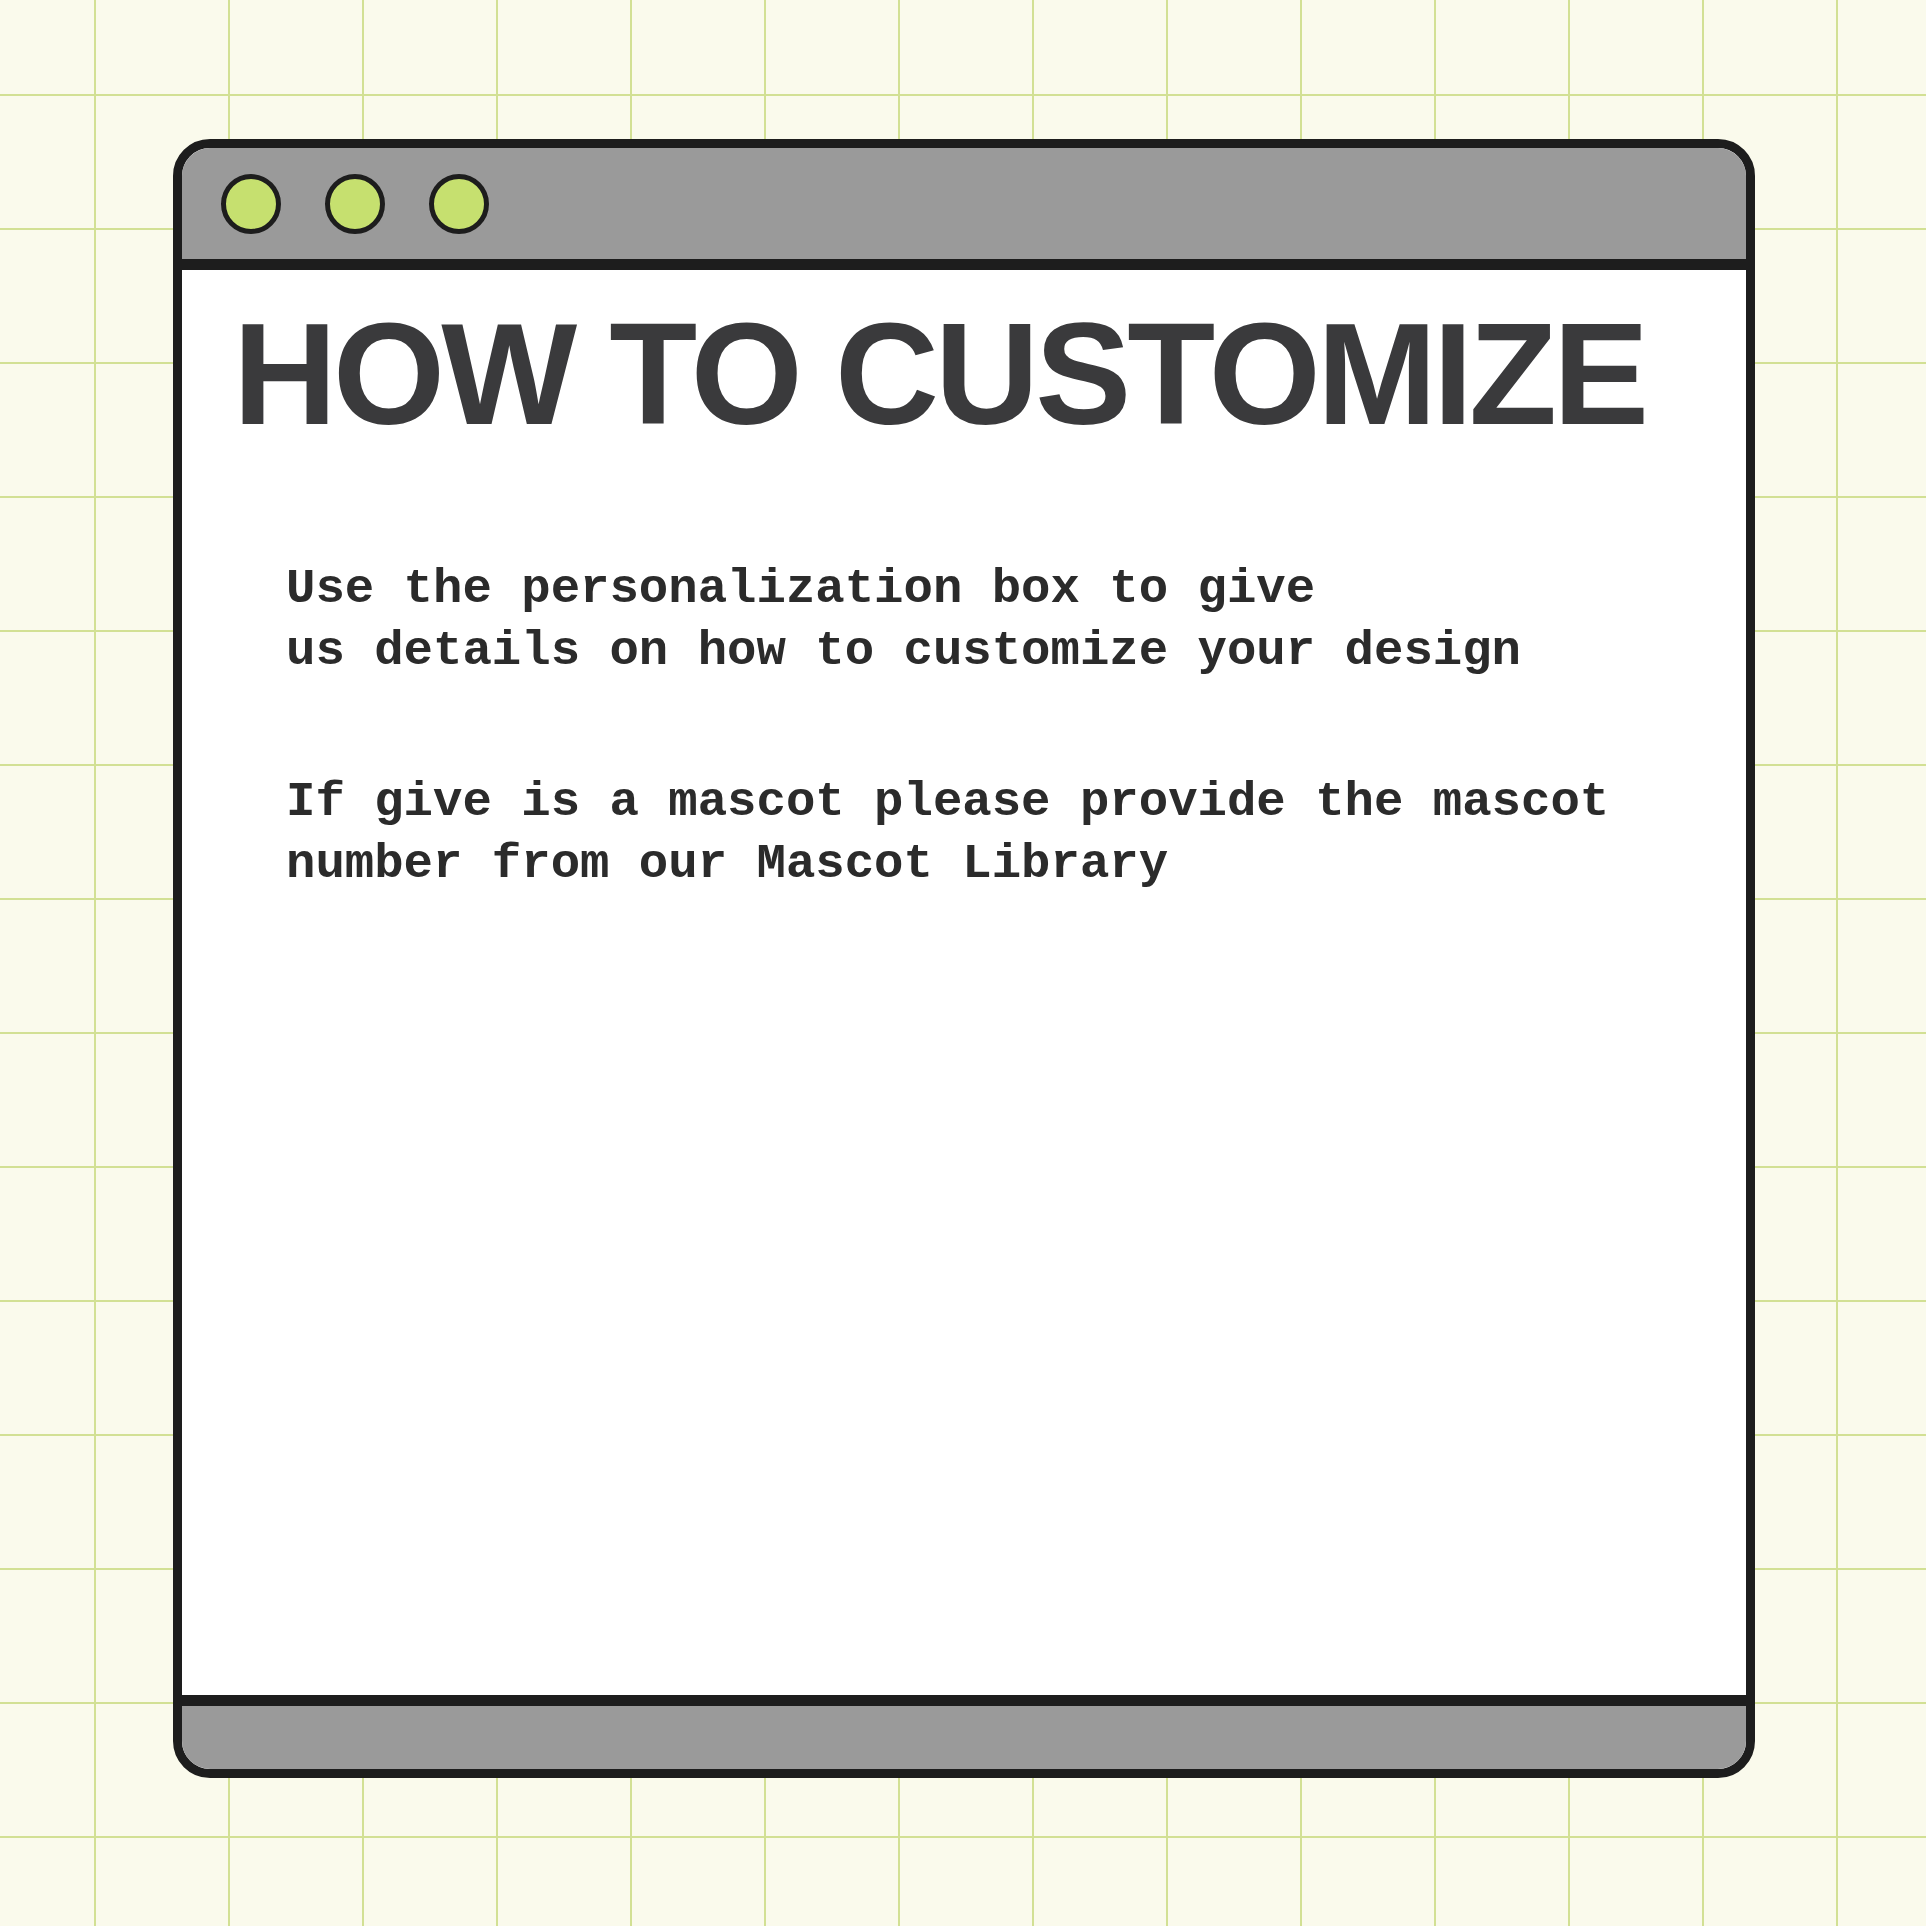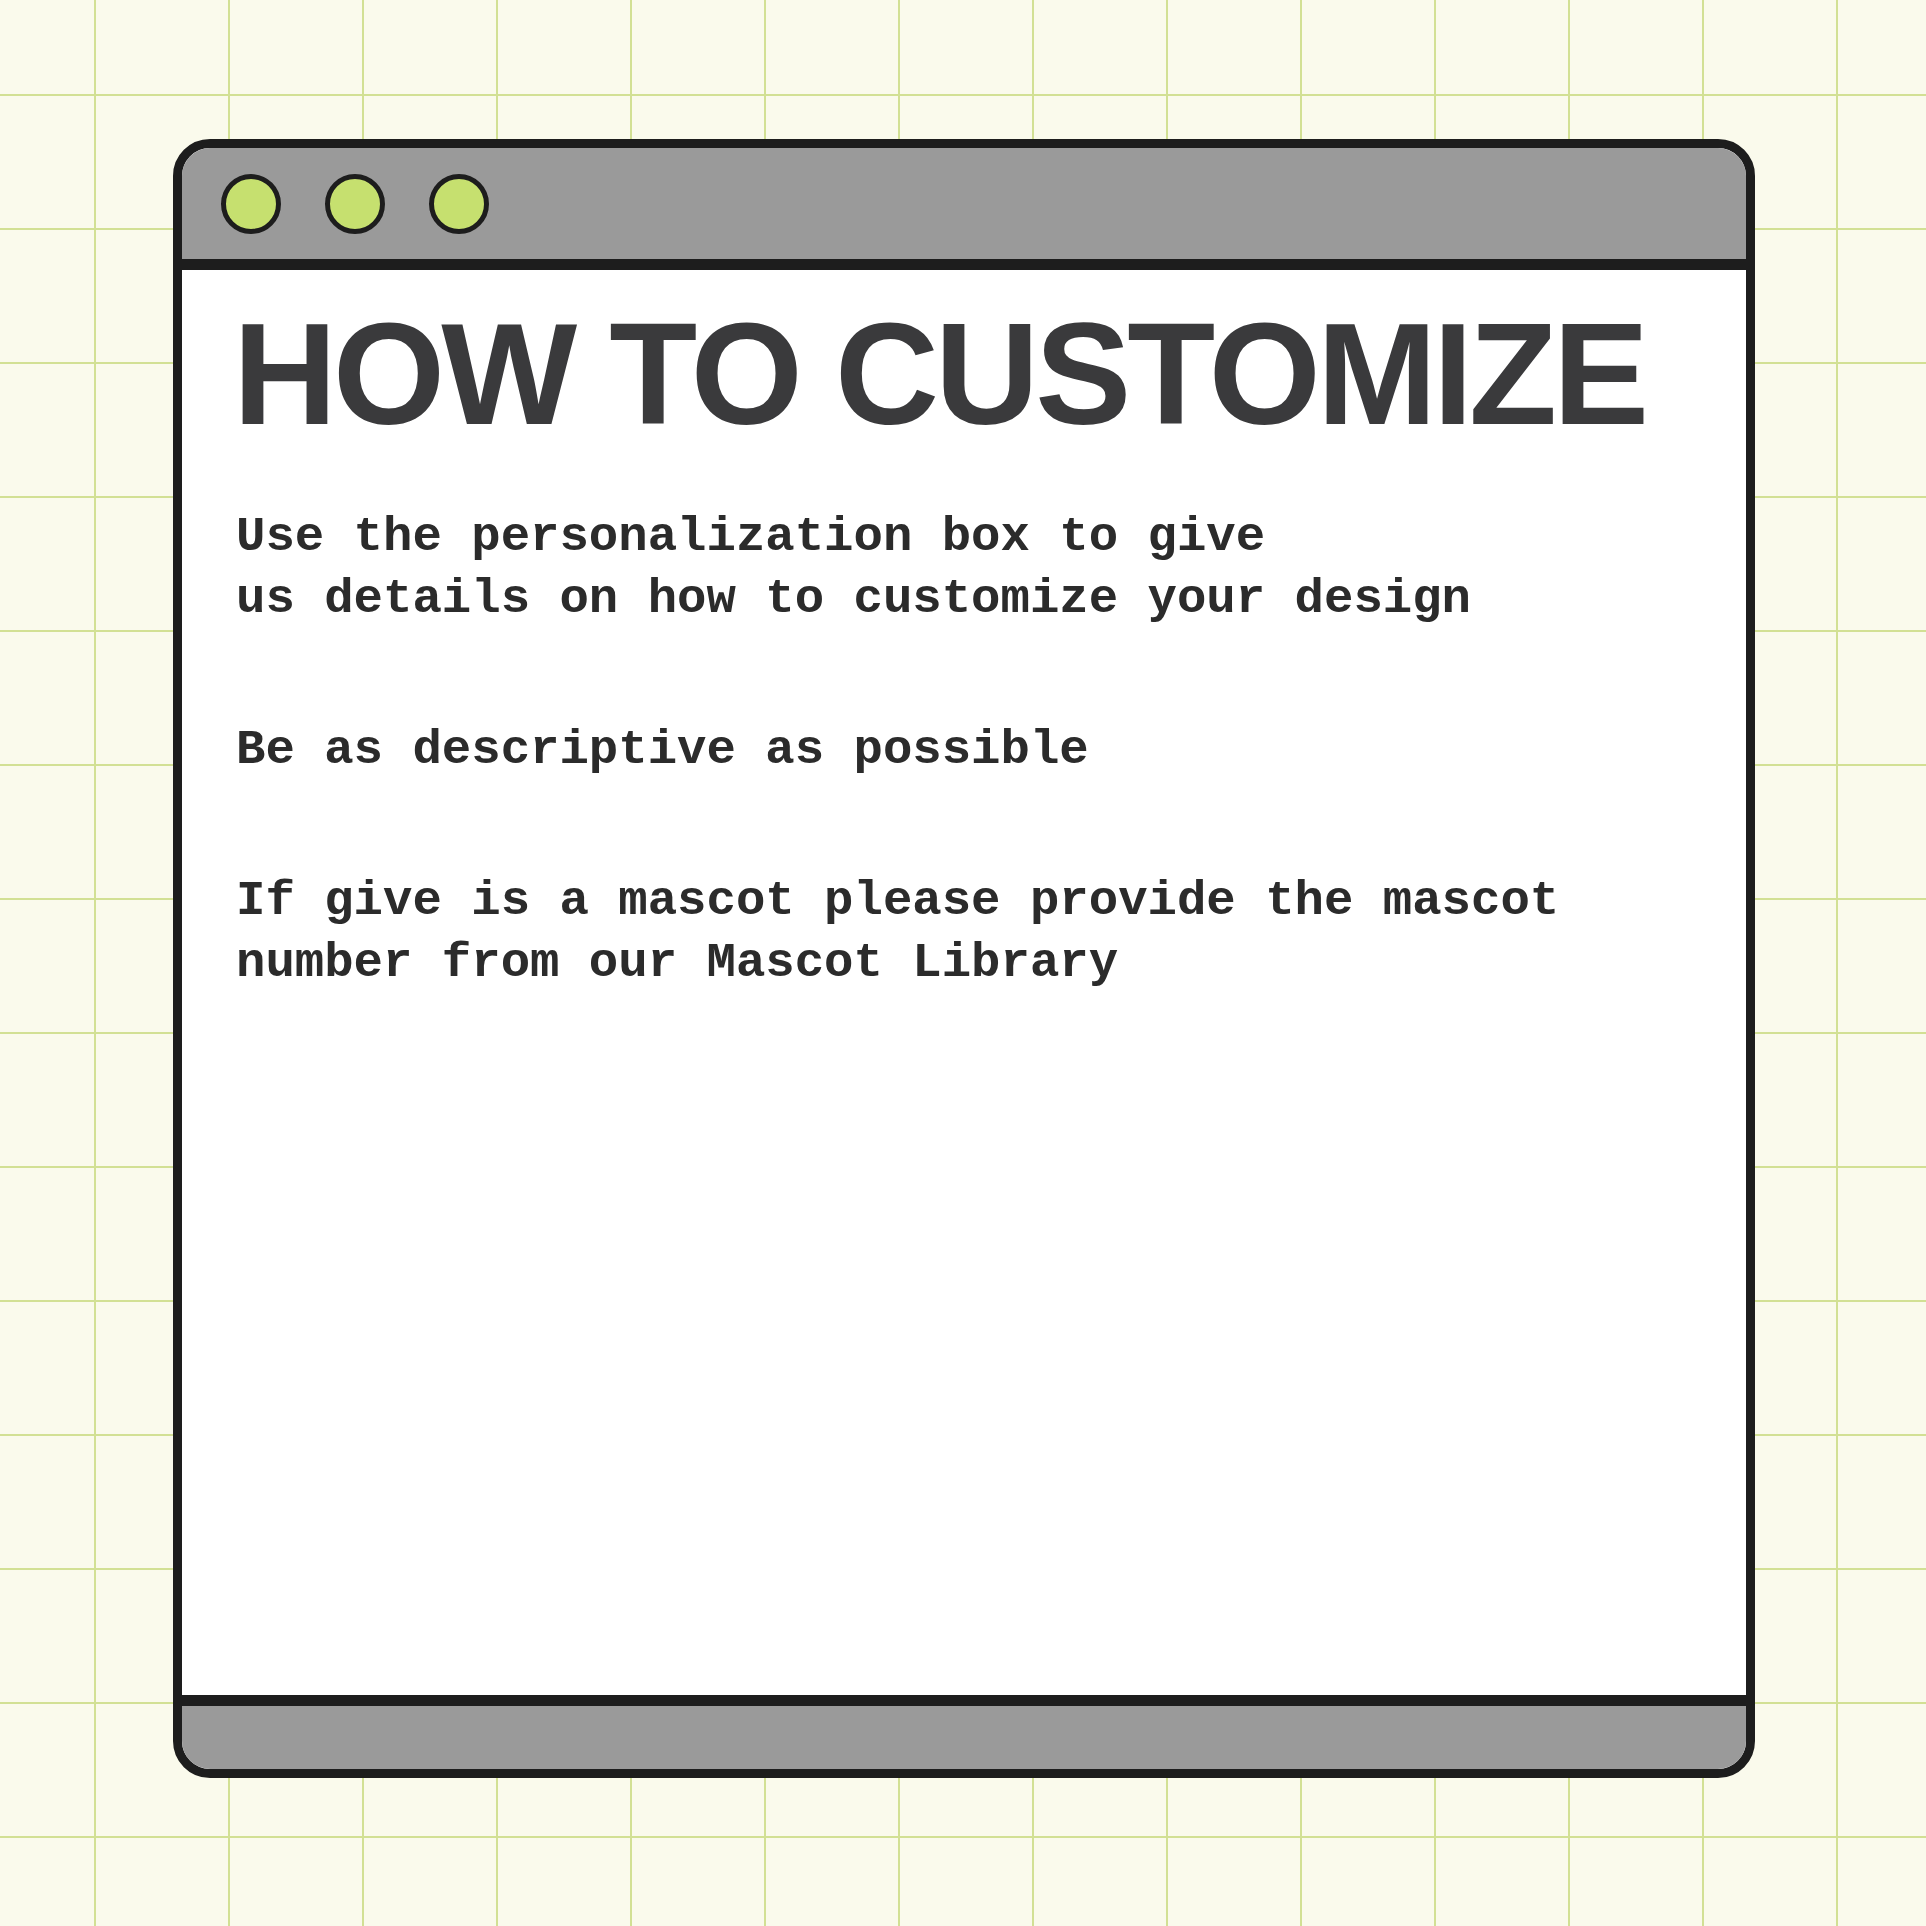--- a/index.html
+++ b/index.html
@@ -51,22 +51,22 @@
     margin-top:33px;
     padding-left:51px;
     font-size:144px;
     line-height:144px;
     font-weight:700;
     letter-spacing:-3.9px;
     color:var(--heading);
     white-space:nowrap;
   }
   .paragraphs{
-    margin-top:59px;
-    padding-left:54px;
+    margin-top:111px;
+    padding-left:104px;
     padding-right:39px;
   }
   .para{
     font-family:"Liberation Mono", monospace;
     font-weight:700;
     font-size:49px;
     line-height:62px;
     color:var(--body);
     white-space:pre-line;
     margin-bottom:89px;
@@ -84,20 +84,19 @@
   <div class="titlebar">
     <div class="dot"></div>
     <div class="dot"></div>
     <div class="dot"></div>
   </div>
   <div class="content">
     <div class="heading">HOW TO CUSTOMIZE</div>
     <div class="paragraphs">
       <div class="para">Use the personalization box to give
 us details on how to customize your design</div>
-      <div class="para">Be as descriptive as possible</div>
       <div class="para">If give is a mascot please provide the mascot
 number from our Mascot Library</div>
     </div>
   </div>
   <div class="footer"></div>
 </div>
 
 
 </body></html>

